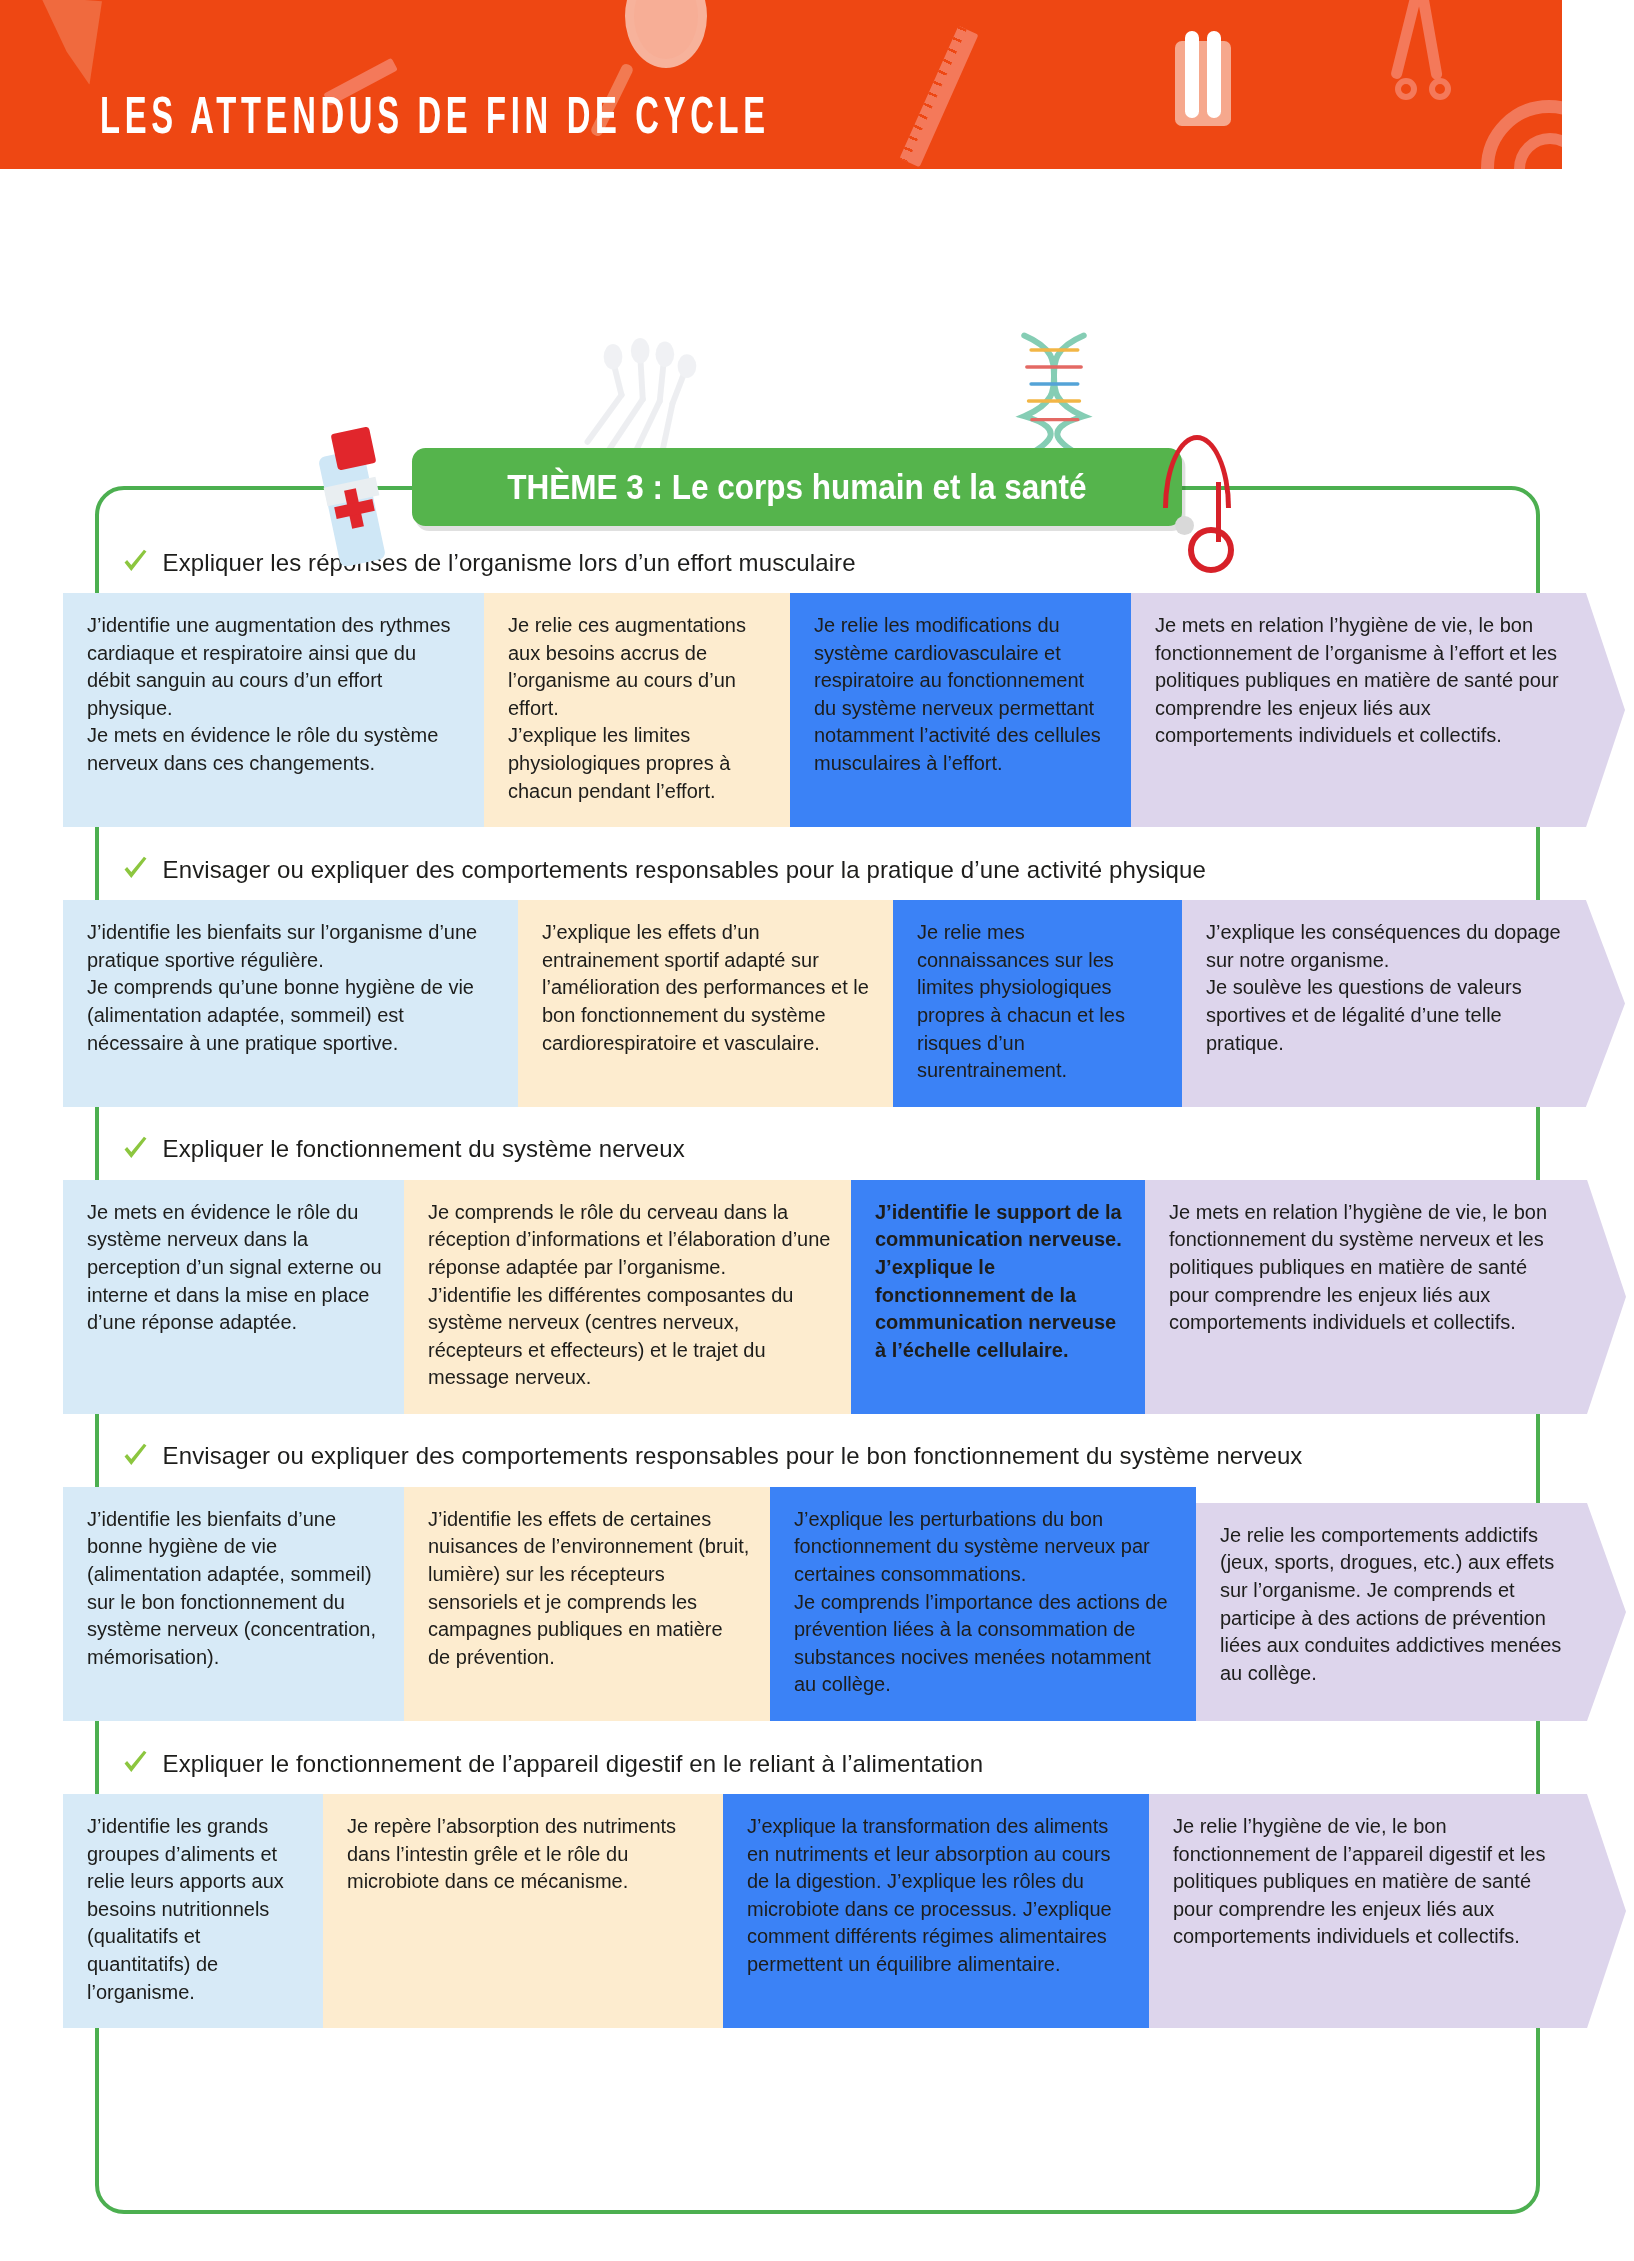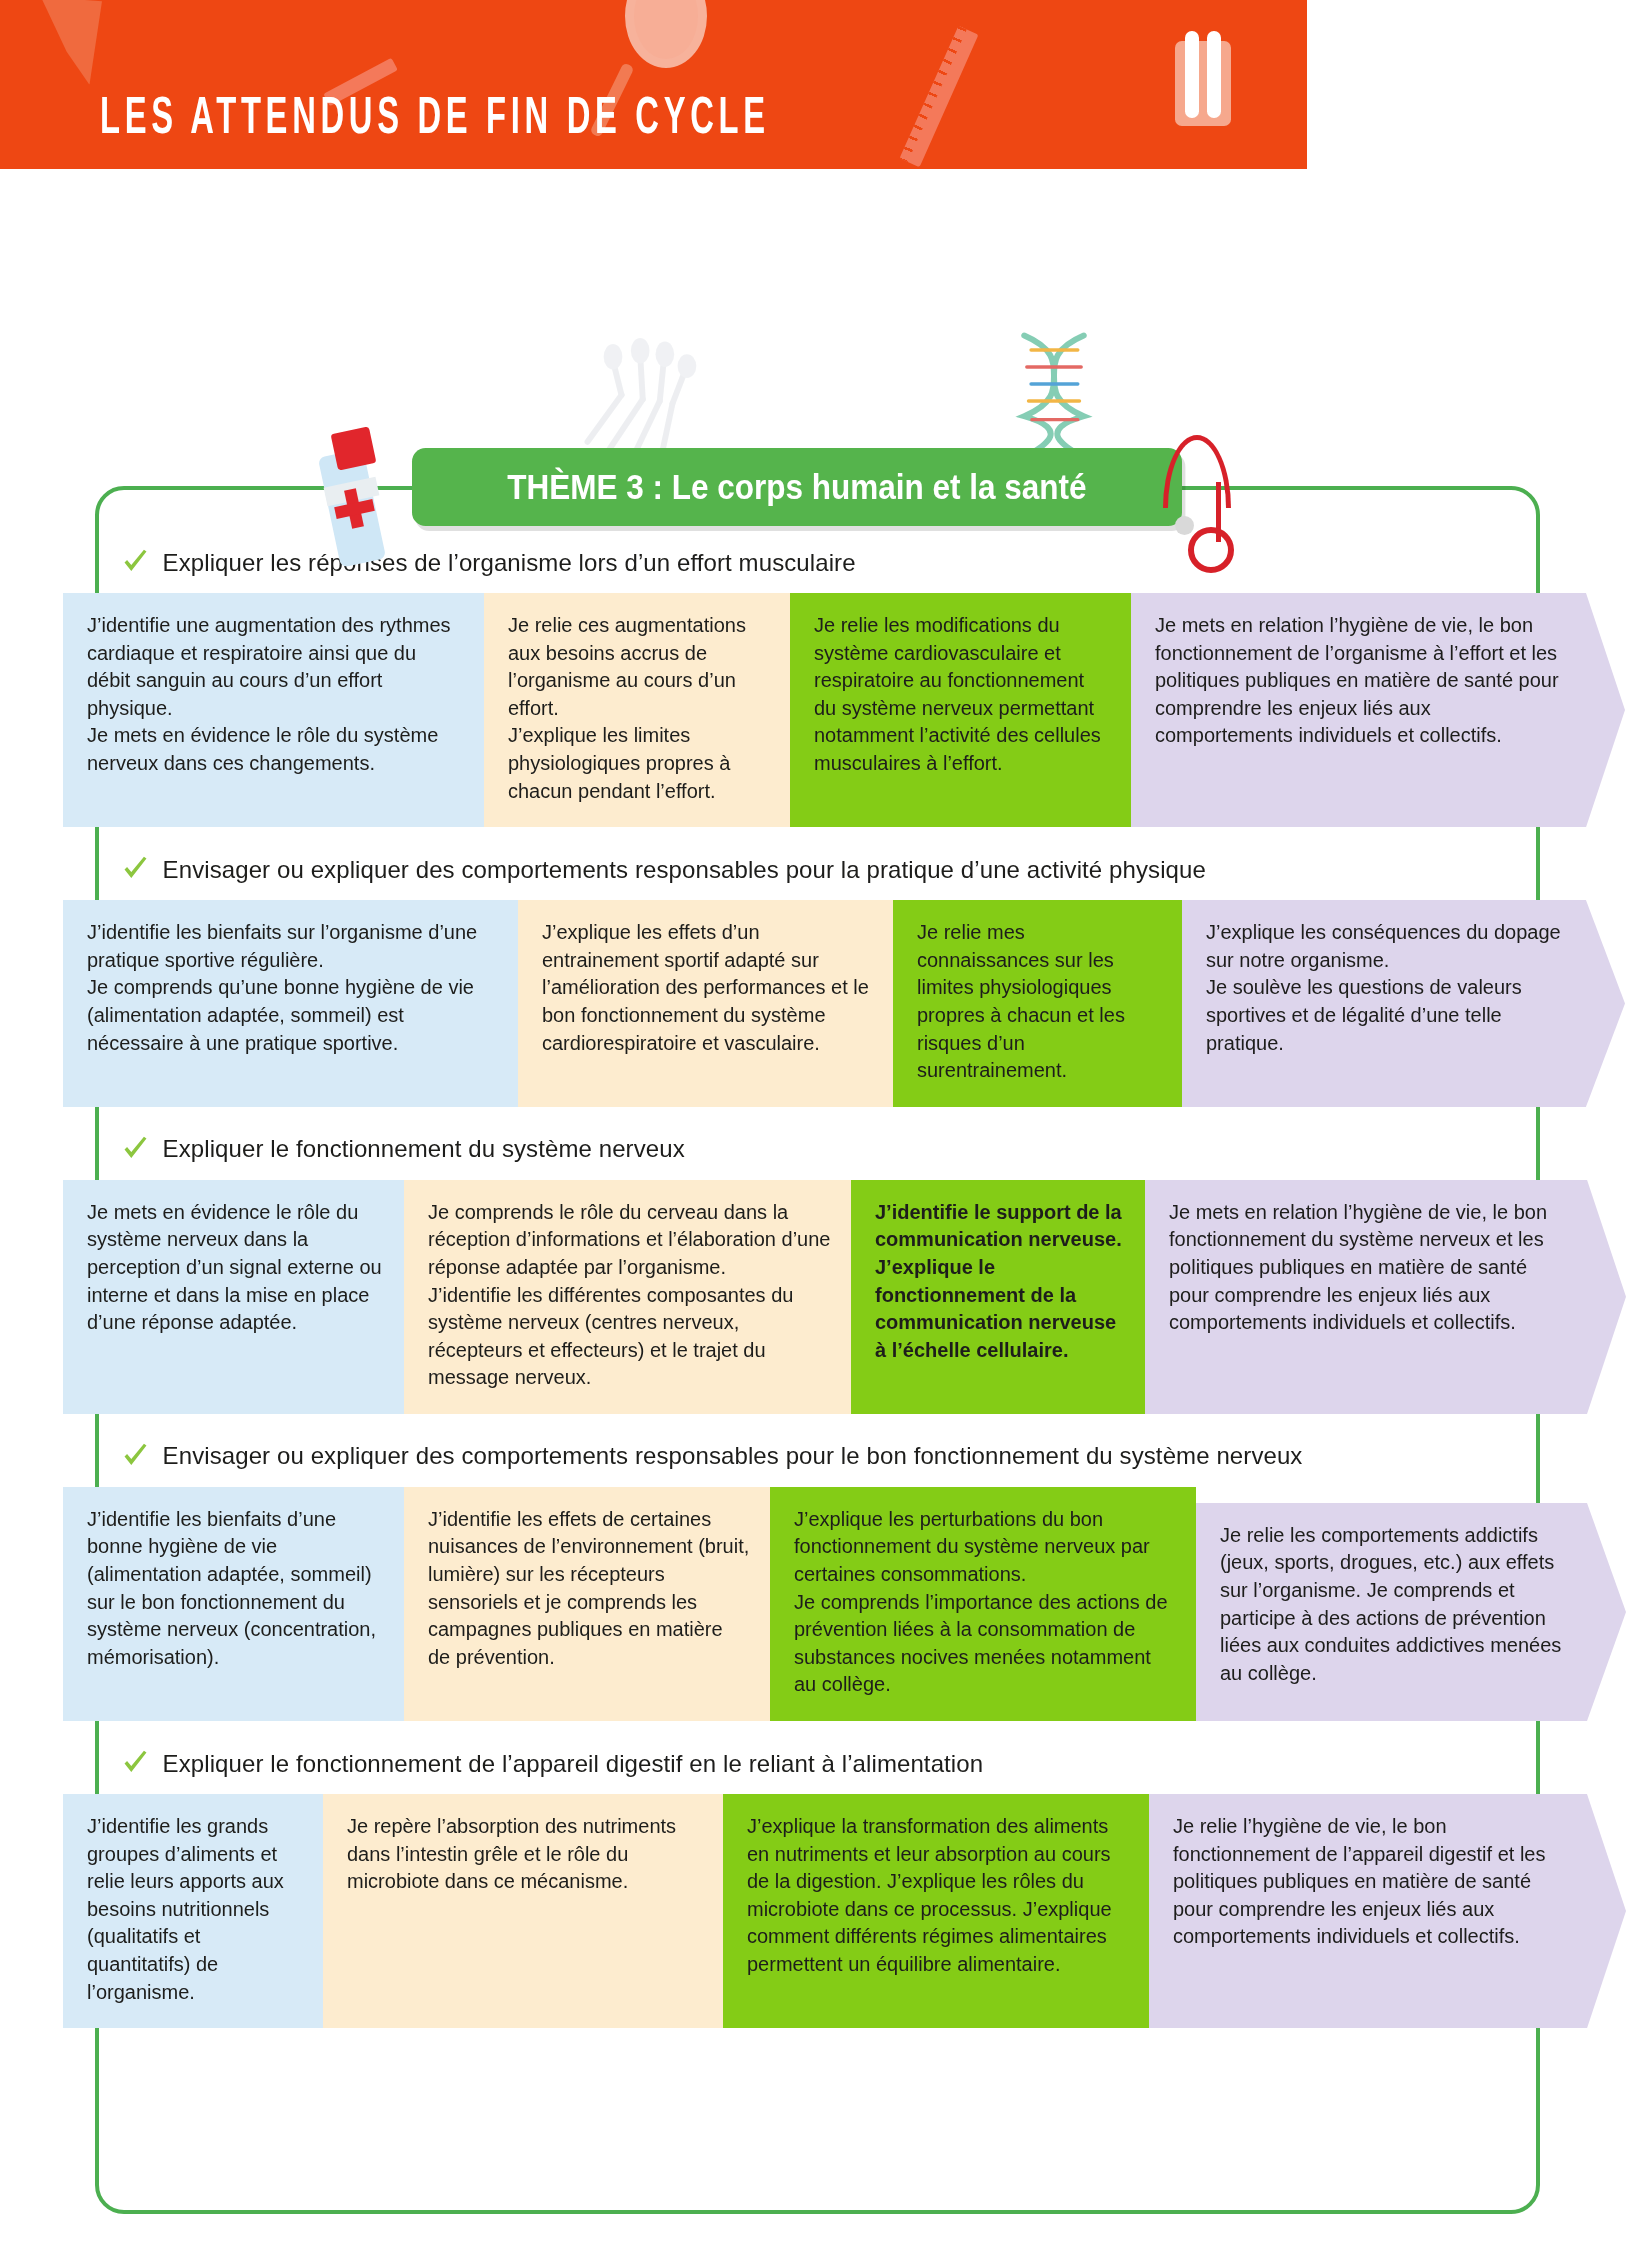--- a/index.html
+++ b/index.html
@@ -9,21 +9,21 @@
     height: 2261px;
     background: #ffffff;
     font-family: "Liberation Sans", "DejaVu Sans", sans-serif;
     overflow: hidden;
     position: relative;
   }
 
   
   .header-band {
     position: relative;
-    width: 1307px;
+    width: 1562px;
     height: 169px;
     background: #ee4713;
     overflow: hidden;
   }
   .header-title {
     position: absolute;
     left: 100px;
     bottom: 24px;
     color: #ffffff;
     font-size: 42px;
@@ -186,21 +186,21 @@
     position: relative;
     padding: 19px 20.4px 22px 24px;
     font-size: 20px;
     line-height: 1.38;
     color: #1d1d1b;
     font-family: "Liberation Sans Narrow", "Liberation Sans", sans-serif;
   }
   .col p { margin: 0; }
   .col.c1 { background: #d7eaf7; }
   .col.c2 { background: #fdeccf; }
-  .col.c3 { background: #84cc16; }
+  .col.c3 { background: #3b82f6; }
   .col.c4 {
     background: #ddd5ec;
     position: relative;
   }
   .arrow-shape {
     position: absolute;
     top: 0; right: -39px;
     height: 100%;
     width: 39px;
     background: #ddd5ec;

